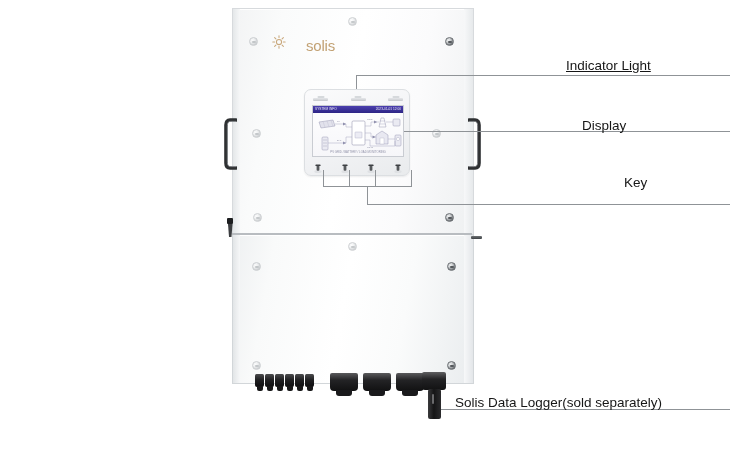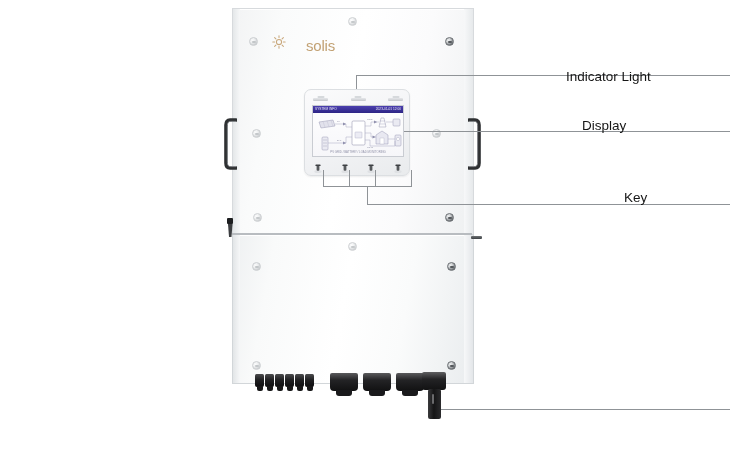--- a/index.html
+++ b/index.html
@@ -371,23 +371,23 @@
     pointer-events: none;
   }
   .label {
     position: absolute;
     font-family: "Liberation Sans", sans-serif;
     font-size: 13.5px;
     color: #161616;
     white-space: nowrap;
     line-height: 1;
   }
-  .label-indicator { left: 566px; top: 70px; }
+  .label-indicator { left: 566px; top: 59px; text-decoration: underline; }
   .label-display   { left: 582px; top: 119px; }
-  .label-key       { left: 624px; top: 191px; text-align: right; }
+  .label-key       { left: 624px; top: 176px; text-align: right; }
   .label-logger    { left: 455px; top: 396px; }
 </style>
 </head>
 <body>
 
 <div id="stage">
 
   <div class="inverter">
 
     <div class="panel-upper"></div>
@@ -589,14 +589,15 @@
       <path d="M375 170 L375 186"></path>
       <path d="M367 186 L367 204 L730 204"></path>
 
       <path d="M441 409 L730 409"></path>
     </g>
   </svg>
 
   <div class="label label-indicator">Indicator Light</div>
   <div class="label label-display">Display</div>
   <div class="label label-key">Key</div>
+  <div class="label label-logger">Solis Data Logger(sold separately)</div>
 
 </div>
 
 </body></html>

